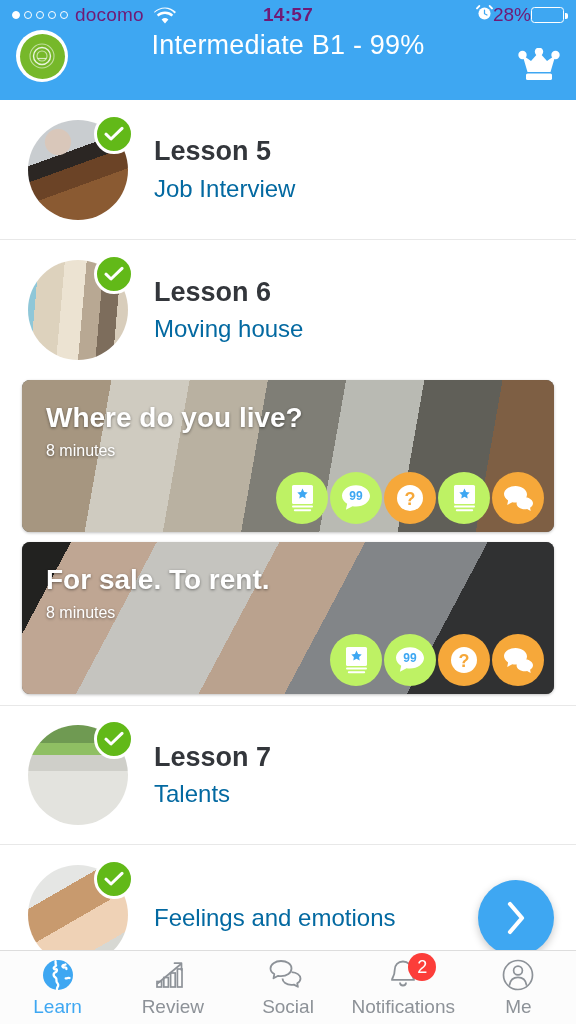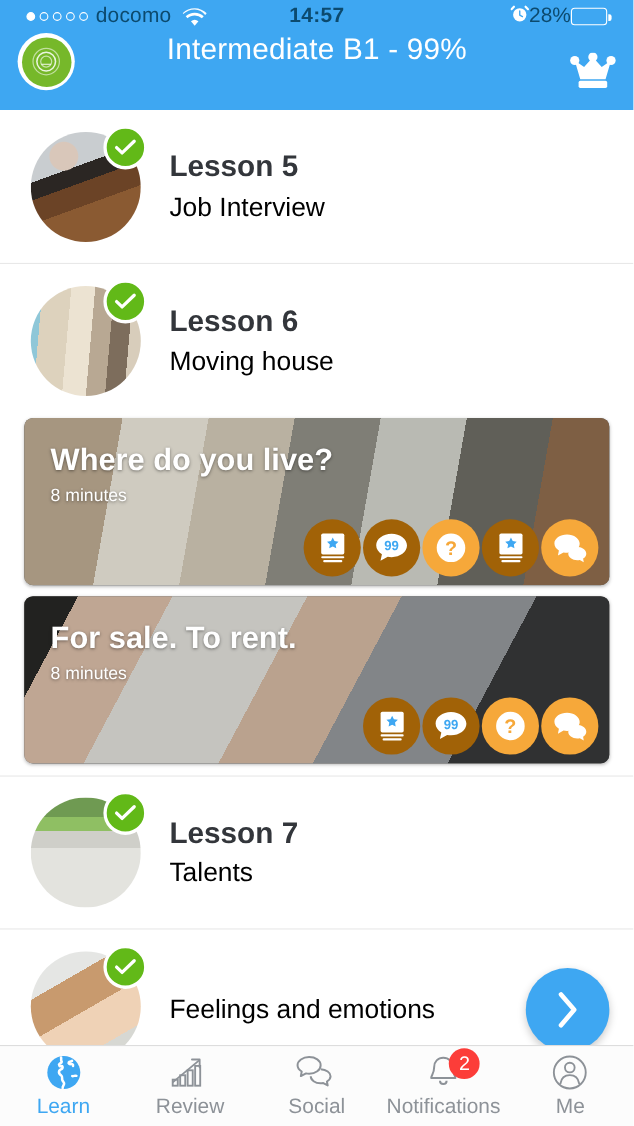--- a/index.html
+++ b/index.html
@@ -6,22 +6,22 @@
   html,body { width:576px; height:1024px; }
   body {
     font-family:"Liberation Sans", sans-serif;
     background:#ffffff;
     overflow:hidden;
     position:relative;
   }
 
   
   .statusbar{
-    height:30px; background:#3EA7F2; color:#0c4a6e;
-    display:flex; align-items:center; padding:0 24px;
+    height:30px; background:#3EA7F2; color:#701a75;
+    display:flex; align-items:center; padding:0 12px;
     font-size:19px; position:relative;
   }
   .sb-left{ display:flex; align-items:center; gap:7px; }
   .dots{ display:flex; align-items:center; gap:4px; }
   .dot{ width:8px;height:8px;border-radius:50%; border:1.4px solid #fff; }
   .dot.filled{ background:#fff; }
   .carrier{ font-size:19px; letter-spacing:.2px; }
   .wifi{ margin-left:3px; display:flex; align-items:flex-end; }
   .sb-center{
     position:absolute; left:0; right:0; text-align:center;
@@ -81,21 +81,21 @@
     overflow:hidden;
   }
   .check-badge{
     position:absolute; right:-6px; top:-6px;
     width:40px;height:40px;border-radius:50%;
     background:#62B918; border:3px solid #fff;
     display:flex;align-items:center;justify-content:center;
   }
   .lesson-text{ margin-left:26px; }
   .lesson-title{ font-size:27px; font-weight:bold; color:#33363B; line-height:1.25; }
-  .lesson-sub{ font-size:24px; color:#000000; margin-top:5px; line-height:1.25; }
+  .lesson-sub{ font-size:24px; color:#0369a1; margin-top:5px; line-height:1.25; }
 
   
   .card-stack{ padding:0 22px 1px 22px; }
   .card{
     position:relative; height:152px; border-radius:8px; overflow:hidden;
     margin-bottom:10px; background:#5a5a58;
     box-shadow:0 1px 3px rgba(0,0,0,.25);
   }
   .card-bg{ position:absolute; inset:0; background-size:cover; background-position:center; }
   .card-scrim{ position:absolute; inset:0; background:rgba(0,0,0,.10); }
@@ -110,21 +110,21 @@
   }
   .card-icons{
     position:absolute; right:10px; bottom:8px;
     display:flex; align-items:center; gap:2px;
   }
   .act-icon{
     width:52px;height:52px;border-radius:50%;
     display:flex;align-items:center;justify-content:center;
     flex:0 0 auto;
   }
-  .act-icon.blue{ background:#a16207;justify-content:center; }
+  .act-icon.blue{ background:#bef264;justify-content:center; }
   .act-icon.orange{ background:#F6A83A; }
 
   
   .fab{
     position:absolute; right:22px; bottom:68px;
     width:76px;height:76px;border-radius:50%;
     background:#3EA7F2; display:flex;align-items:center;justify-content:center;
     box-shadow:0 3px 8px rgba(0,0,0,.22); z-index:20;
   }
 

